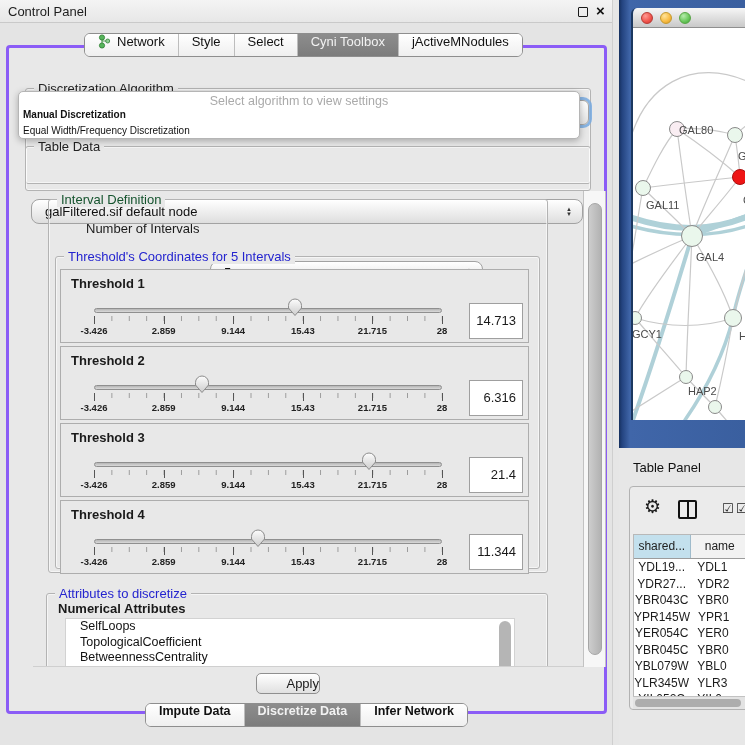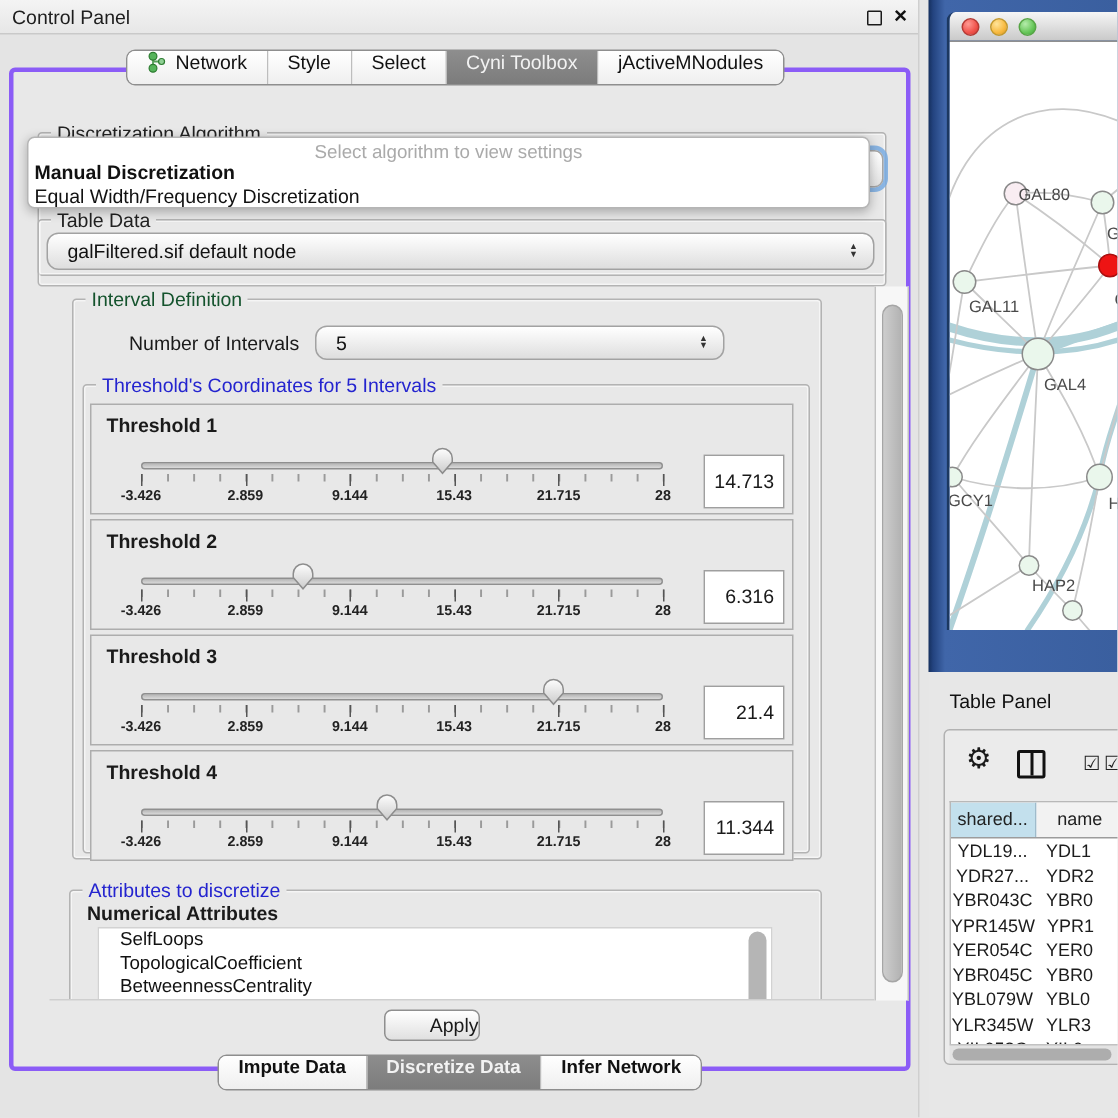--- a/index.html
+++ b/index.html
@@ -36,26 +36,26 @@
   .tg-green { color:#14532d; } .tg-blue { color:#2424cf; } .tg-dark { color:#222; }
 
   
   #algo-group { left:16px; top:40px; width:566px; height:96px; }
   #algo-combo-focus { left:24px; top:52px; width:556px; height:25px; border-radius:6px;
       background:linear-gradient(#fff,#e2e2e2); border:1px solid #a5a5a5;
       box-shadow:0 0 0 3px rgba(120,170,225,.85); z-index:5; }
   #algo-popup { left:9px; top:43px; width:562px; height:48px; background:#fff;
       border:1px solid #b5b5b5; border-radius:5px; z-index:10; box-shadow:0 2px 7px rgba(0,0,0,.28); }
   #algo-popup .prompt { text-align:center; color:#aaa; font-size:12.5px; padding-top:2px; height:15px; }
-  #algo-popup .opt { font-size:13px; padding-left:4px; height:15.5px; line-height:15.5px; color:#111; }
+  #algo-popup .opt { font-size:10px; padding-left:4px; height:15.5px; line-height:15.5px; color:#111; }
   #algo-popup .opt.selopt { font-weight:bold; }
 
   #tabledata-group { left:16px; top:98px; width:566px; height:45px; }
   .combo { position:absolute; border:1px solid #a2a2a2; border-radius:8px;
-           background:linear-gradient(#ffffff,#dedede); display:flex; align-items:center; }
+           background:linear-gradient(#ffffff,#dedede); display:flex; align-items:center;margin-top:44px; }
   .combo .cv { padding-left:13px; font-size:13px; color:#111; flex:1; }
   .stepper { width:14px; display:flex; flex-direction:column; align-items:center; margin-right:6px; }
   .stepper span { font-size:6px; line-height:5px; color:#333; }
   #tabledata-combo { left:22px; top:107px; width:552px; height:25px; }
 
   
   #scrollpane { left:24px; top:143px; width:550px; height:476px; overflow:hidden; border-bottom:1px solid #cfcfcf; }
   #main-sb-track { left:574px; top:143px; width:23px; height:476px; background:#f7f7f7;
                    border-left:1px solid #c2c2c2; border-right:1px solid #c2c2c2; }
   #main-sb-thumb { position:absolute; left:4px; top:12px; width:14px; height:452px; border-radius:7px;

